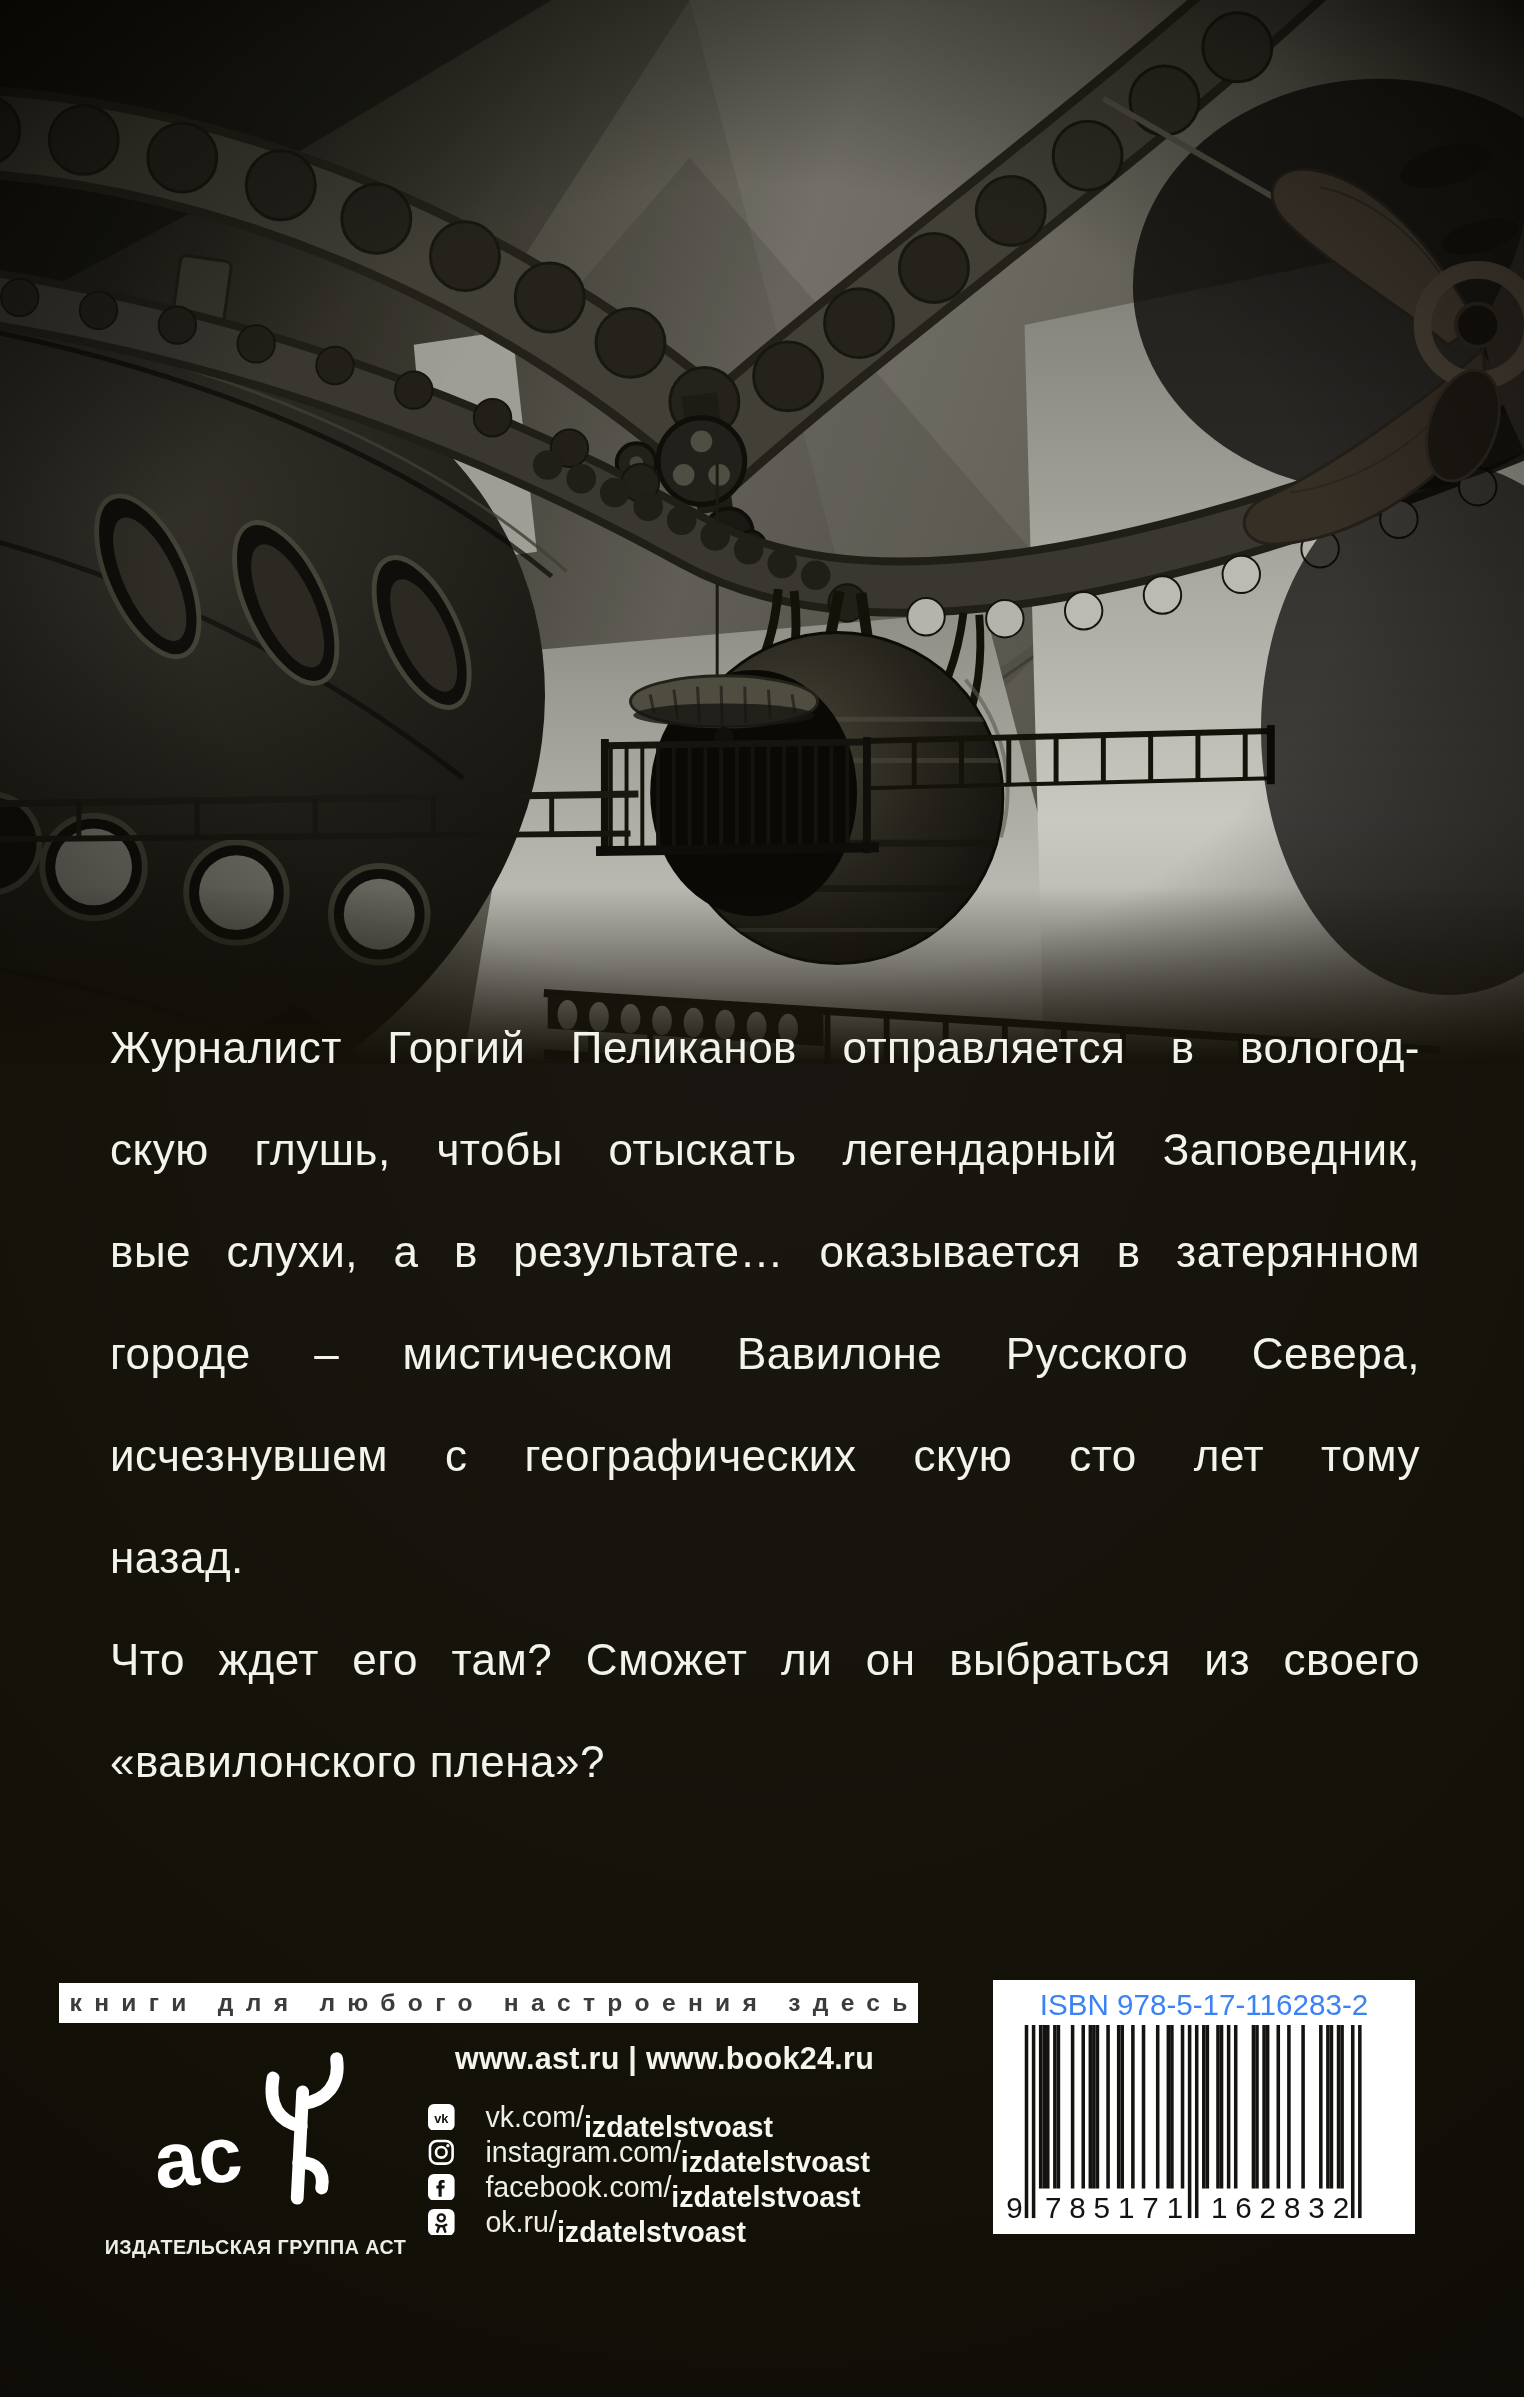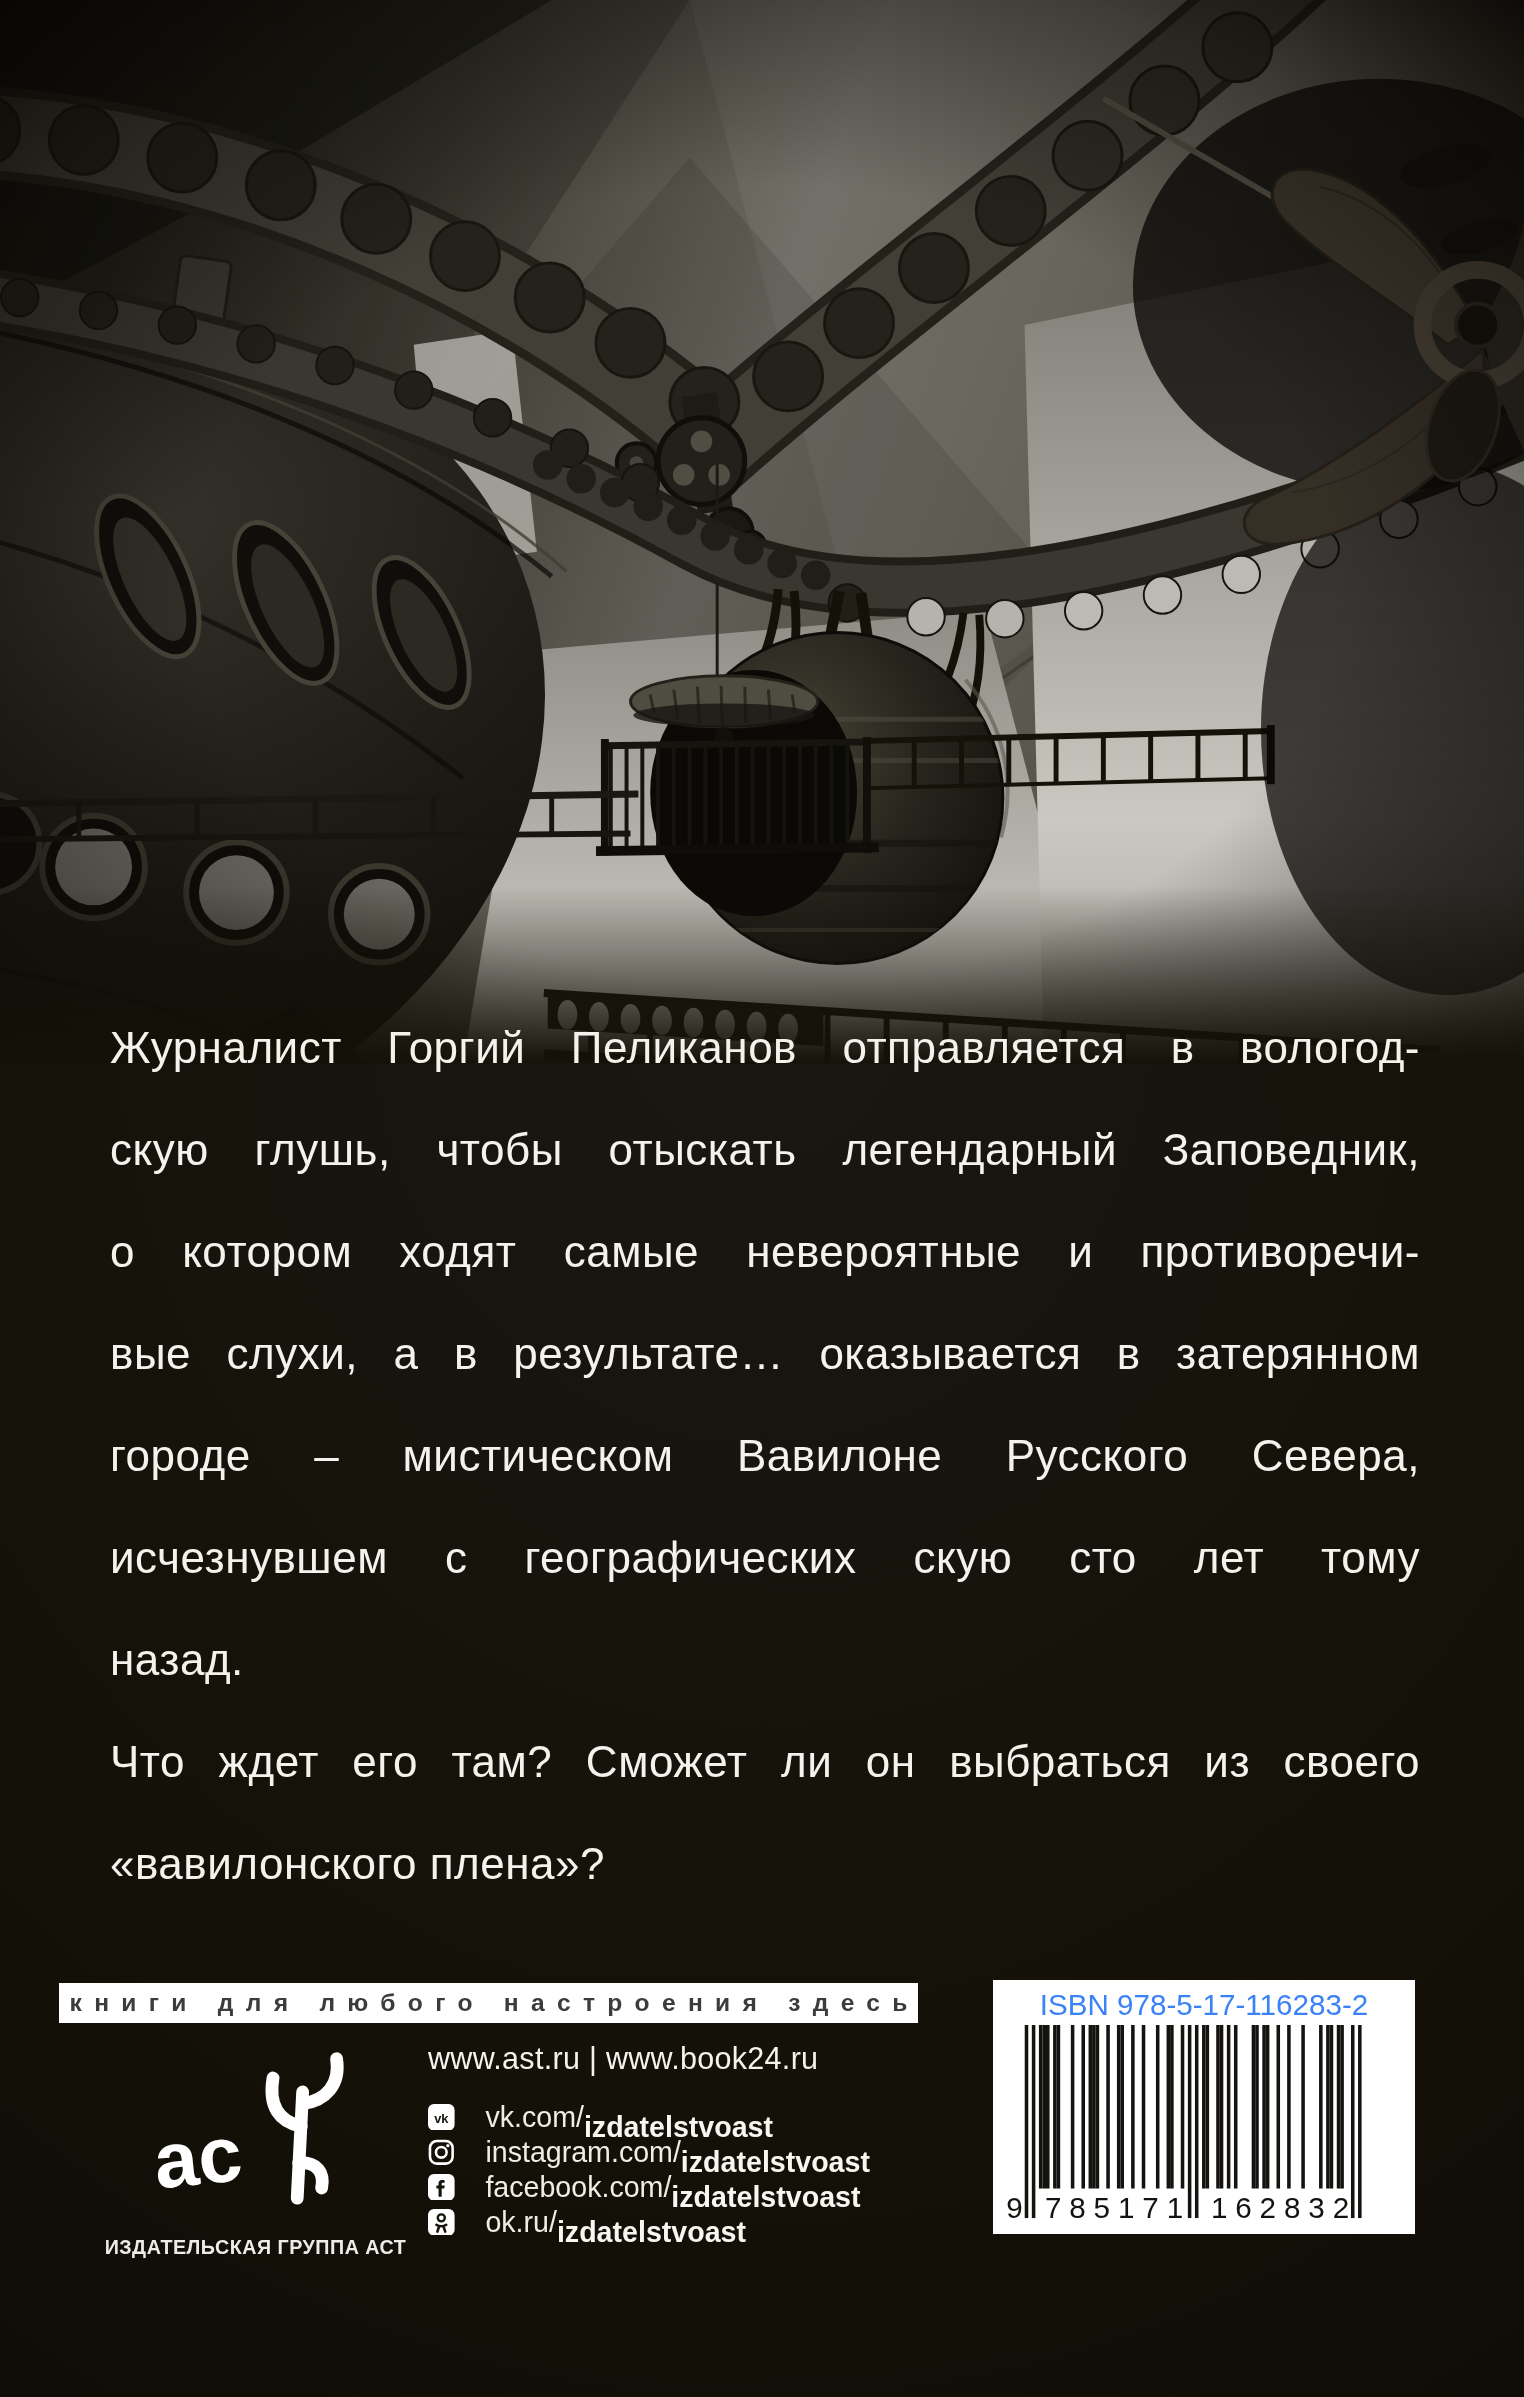--- a/index.html
+++ b/index.html
@@ -22,21 +22,21 @@
     display:flex; align-items:center; justify-content:center; }
   #slogan-bar span { font-size:24.6px; font-weight:bold; color:#3c3c3a; letter-spacing:12.3px; text-indent:12.3px; white-space:nowrap; }
 
   
   #publisher-logo { position:absolute; left:116px; top:2033px; }
   #publisher-caption { position:absolute; left:101px; top:2236px; width:309px; text-align:center;
     font-size:19.7px; font-weight:600; color:#edece6; letter-spacing:0.5px; white-space:nowrap; }
 
   
   #links { position:absolute; left:428px; top:2041px; }
-  #websites { font-size:30.5px; font-weight:normal; color:#f4f3ee; letter-spacing:0.3px; }
+  #websites { font-size:30.5px; font-weight:bold; color:#f4f3ee; letter-spacing:0.3px;margin-left:27px; }
   #social { margin-top:23.6px; }
   .social-row { display:flex; align-items:center; height:35px; }
   .social-row svg { width:26.6px; height:26.6px; margin-right:12.8px; flex:none; }
   .social-row .prefix { font-size:28.6px; color:#eeede7;margin-left:18px; }
   .social-row .handle { font-size:28.6px; font-weight:bold; color:#f7f6f1;margin-top:21px; }
 
   
   #barcode-box { position:absolute; left:993px; top:1980px; width:422px; height:254px; background:#ffffff; }
   #isbn-label { position:absolute; top:7.9px; left:0; width:100%; text-align:center; font-size:29.6px; color:#3b82f6; white-space:nowrap; }
   #barcode-svg { position:absolute; left:0; top:45px; }
@@ -334,21 +334,20 @@
       <ellipse cx="1485" cy="432" rx="34" ry="58" transform="rotate(18 1485 432)" fill="#1d1913" stroke="#2e2820" stroke-width="3"></ellipse>
     </g>
 
     <rect x="0" y="0" width="1548" height="1080" fill="url(#vig)"></rect>
     <rect x="0" y="900" width="1548" height="180" fill="url(#fade)"></rect>
   </svg>
 
   <div id="synopsis">
     <div class="line j">Журналист Горгий Пеликанов отправляется в вологод-</div>
     <div class="line j">скую глушь, чтобы отыскать легендарный Заповедник,</div>
-    <div class="line j">о котором ходят самые невероятные и противоречи-</div>
     <div class="line j">вые слухи, а в результате… оказывается в затерянном</div>
     <div class="line j">городе – мистическом Вавилоне Русского Севера,</div>
     <div class="line j">исчезнувшем с географических скую сто лет тому</div>
     <div class="line l">назад.</div>
     <div class="line j">Что ждет его там? Сможет ли он выбраться из своего</div>
     <div class="line l">«вавилонского плена»?</div>
   </div>
 
   <div id="slogan-bar">
     <span>книги для любого настроения здесь</span>

